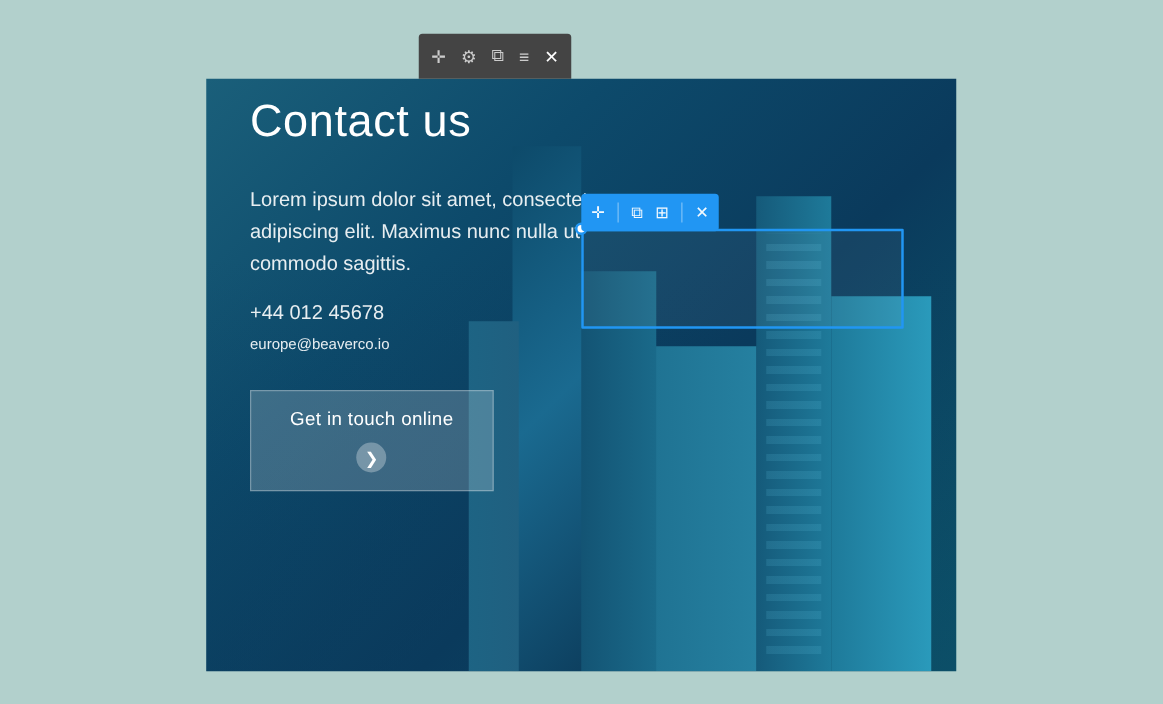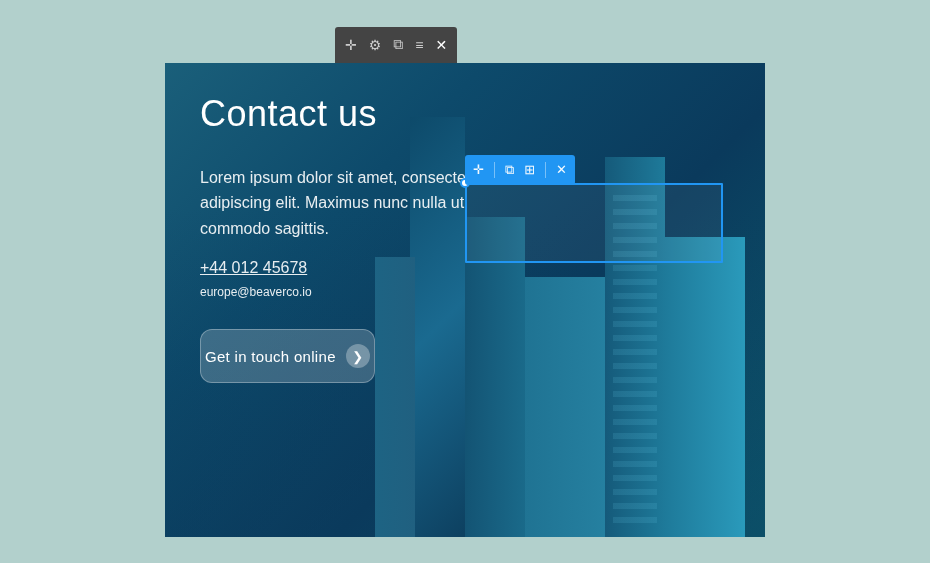--- a/index.html
+++ b/index.html
@@ -106,21 +106,21 @@
         transparent 0px,
         transparent 8px,
         rgba(100,200,230,0.15) 8px,
         rgba(100,200,230,0.15) 14px
       );
     }
 
     
     .content-text {
       position: absolute;
-      top: 30px;
+      top: 13px;
       left: 35px;
       width: 380px;
       color: #fff;
       z-index: 5;
     }
 
     .page-title {
       font-size: 36px;
       font-weight: 400;
       color: #ffffff;
@@ -133,41 +133,41 @@
       line-height: 1.6;
       color: rgba(255,255,255,0.9);
       margin-bottom: 18px;
       max-width: 320px;
     }
 
     .phone {
       font-size: 16px;
       color: rgba(255,255,255,0.9);
       margin-bottom: 8px;
-      text-decoration: underline;
     }
 
     .email {
       font-size: 12px;
       color: rgba(255,255,255,0.9);
       margin-bottom: 30px;
     }
 
     .cta-button {
       display: inline-flex;
       align-items: center;
       gap: 10px;
       background: rgba(255,255,255,0.2);
       border: 1px solid rgba(255,255,255,0.3);
       color: #fff;
-      padding: 14px 4px;
+      padding: 14px 31px;
       font-size: 15px;
       cursor: pointer;
-      border-radius: 12px;
+      border-radius: 0;
       letter-spacing: 0.3px;
+      flex-direction: column;
     }
 
     .cta-button .arrow-circle {
       width: 24px;
       height: 24px;
       background: rgba(255,255,255,0.3);
       border-radius: 50%;
       display: flex;
       align-items: center;
       justify-content: center;

